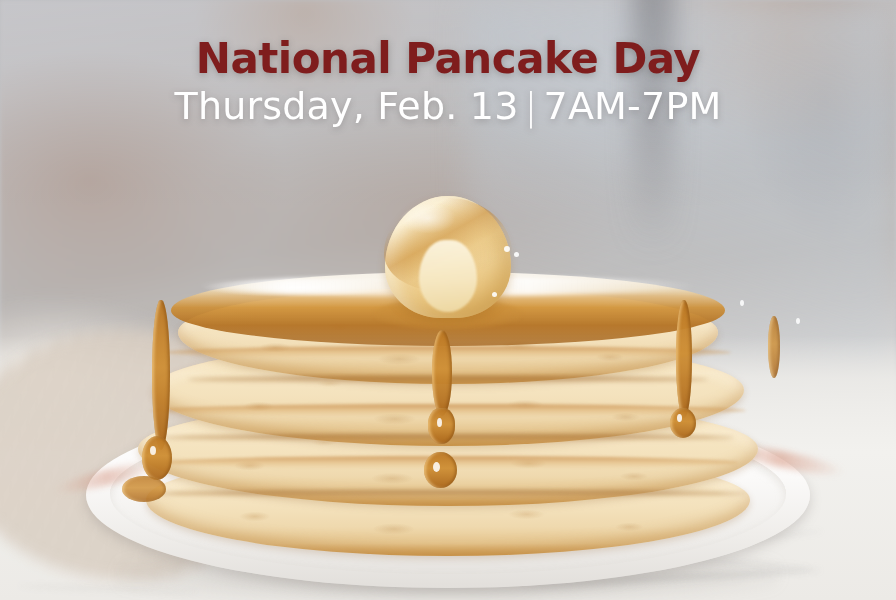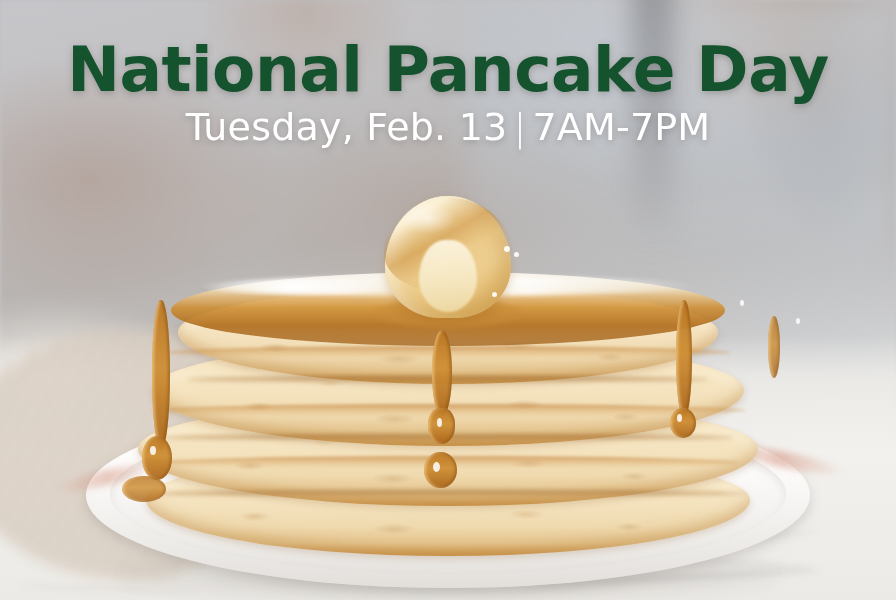--- a/index.html
+++ b/index.html
@@ -365,24 +365,24 @@
   .headline-block {
     position: absolute;
     left: 0; right: 0; top: 38px;
     text-align: center;
     z-index: 40;
   }
   .title {
     margin: 0;
     font-family: "DejaVu Sans", sans-serif;
     font-weight: 700;
-    font-size: 63px;
+    font-size: 42px;
     line-height: 1.02;
     letter-spacing: -0.5px;
-    color: #14532d;
+    color: #7f1d1d;
     text-shadow: 0 2px 7px rgba(90,86,84,.38);
     white-space: nowrap;
   }
   .subtitle {
     margin: 6px 0 0 0;
     font-family: "DejaVu Sans", sans-serif;
     font-weight: 400;
     font-size: 38px;
     line-height: 1.05;
     letter-spacing: 0.2px;
@@ -476,17 +476,17 @@
     <div class="butter-hl bh-1"></div>
     <div class="butter-hl bh-2"></div>
     <div class="butter-hl bh-3"></div>
   </div>
 
   <div class="text-scrim"></div>
 
   <div class="headline-block">
     <h1 class="title">National Pancake Day</h1>
     <p class="subtitle">
-      <span>Tuesday, Feb. 13</span><span class="sep">|</span><span>7AM-7PM</span>
+      <span>Thursday, Feb. 13</span><span class="sep">|</span><span>7AM-7PM</span>
     </p>
   </div>
 
 </div>
 
 </body></html>

